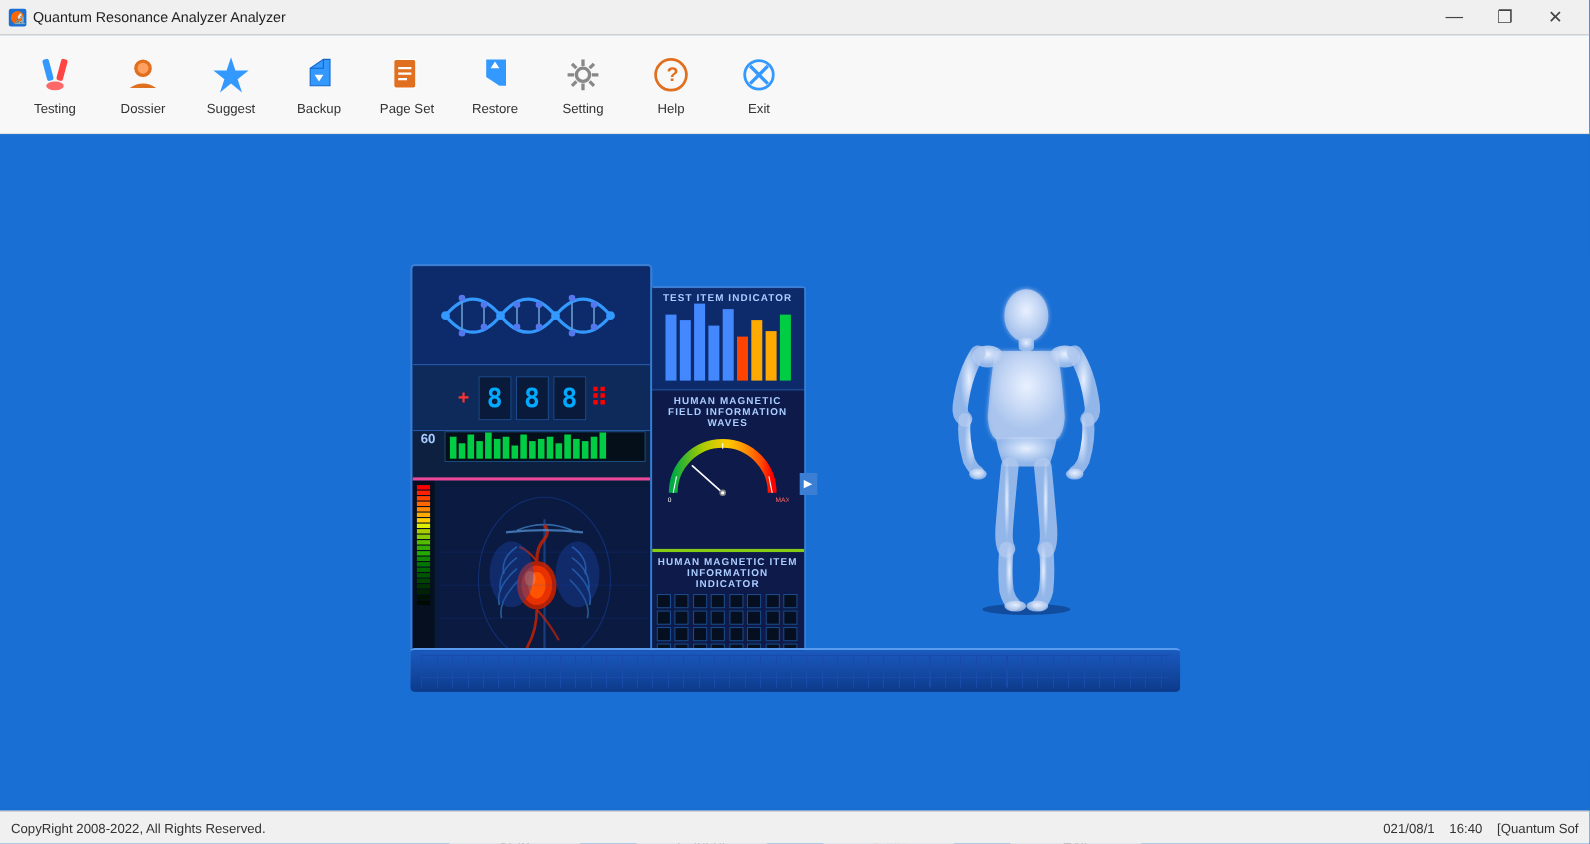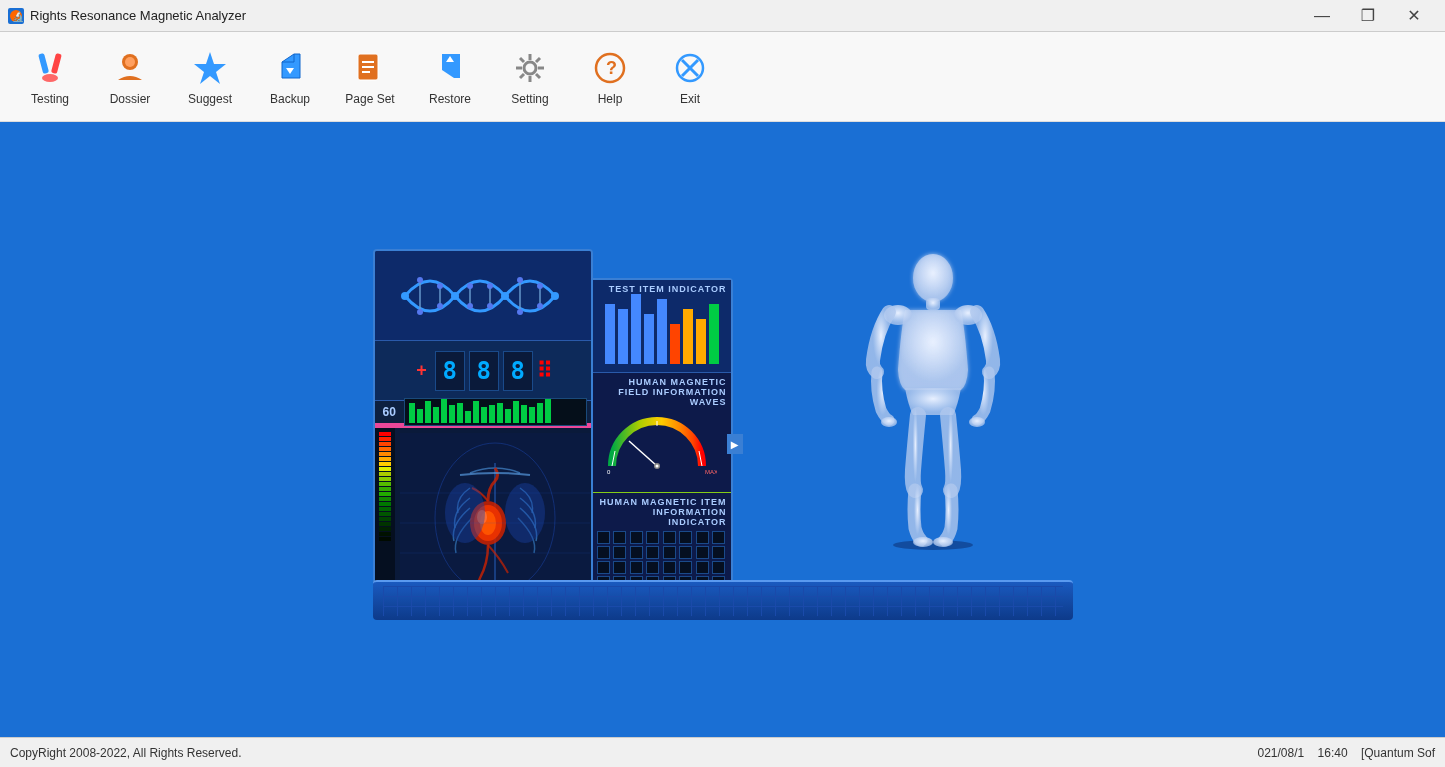--- a/index.html
+++ b/index.html
@@ -63,23 +63,23 @@
     }
     .digit-block {
       background: #0a1a3a; border: 1px solid #1a4a8a;
       width: 30px; height: 40px; display: flex; align-items: center; justify-content: center;
       font-size: 24px; font-weight: bold; color: #00aaff; font-family: monospace;
     }
     .digit-plus { color: #ff3333; font-size: 18px; font-weight: bold; margin-right: 4px; }
 
     
     #eq-row {
-      width: 220px; height: 27px; background: #0d2040;
-      display: flex; align-items: center; padding: 0 8px; gap: 4px;
-      border-bottom: 5px solid #ec4899;
+      width: 220px; height: 45px; background: #0d2040;
+      display: flex; padding: 0 8px; gap: 4px;
+      border-bottom: 3px solid #ec4899;
     }
     .eq-num { color: #aaccff; font-size: 12px; font-weight: bold; margin-right: 4px; }
     #eq-bars {
       flex: 1; height: 28px; background: #050f1a; border: 1px solid #1a4a7a;
       display: flex; align-items: flex-end; padding: 2px 4px; gap: 2px; overflow: hidden;
     }
     .eq-bar { width: 6px; background: #00cc44; }
 
     
     #body-scan {
@@ -99,33 +99,33 @@
     
     #indicators-panel {
       width: 140px; background: #0a3a7a;
       display: flex; flex-direction: column;
       border: 2px solid #3a7fd4; border-left: none; border-radius: 0 4px 4px 0;
     }
     #test-item-section {
       background: #0d2a6a; padding: 4px; border-bottom: 1px solid #2a5aaa;
     }
     .indicator-title {
-      color: #aaccff; font-size: 9px; font-weight: bold; text-align: right;
+      color: #aaccff; font-size: 9px; font-weight: bold; text-align: center;
       letter-spacing: 1px; margin-bottom: 4px;
     }
     #test-bars {
       display: flex; align-items: flex-end; justify-content: center;
       gap: 3px; height: 70px; padding: 4px;
     }
     .test-bar-item { display: flex; flex-direction: column; align-items: center; gap: 1px; }
     .test-bar-fill { width: 10px; }
 
     #wave-section {
-      background: #0d1a4a; padding: 4px; border-bottom: 1px solid #84cc16;
-      height: 120px;
+      background: #0d1a4a; padding: 4px; border-bottom: 3px solid #84cc16;
+      height: 147px;
     }
 
     #indicator-grid-section {
       background: #0d1a4a; padding: 4px; flex: 1;
     }
     #indicator-grid {
       display: grid; grid-template-columns: repeat(8, 1fr); gap: 2px; margin-top: 4px;
     }
     .grid-cell {
       width: 13px; height: 13px; border: 1px solid #1a4a8a; background: #050f20;
@@ -192,21 +192,21 @@
 <body>
 
 <div id="titlebar">
   <div id="titlebar-left">
     <div id="titlebar-icon">
       <svg width="14" height="14" viewBox="0 0 14 14">
           <circle cx="7" cy="7" r="6" fill="#ff6600"></circle>
           <text x="3" y="11" font-size="10" fill="white">🔬</text>
         </svg>
     </div>
-    <span>Rights Resonance Magnetic Analyzer</span>
+    <span>Quantum Resonance Analyzer Analyzer</span>
   </div>
   <div id="titlebar-controls">
     <button class="title-btn">—</button>
     <button class="title-btn">❐</button>
     <button class="title-btn close">✕</button>
   </div>
 </div>
 
 <div id="toolbar">
 

